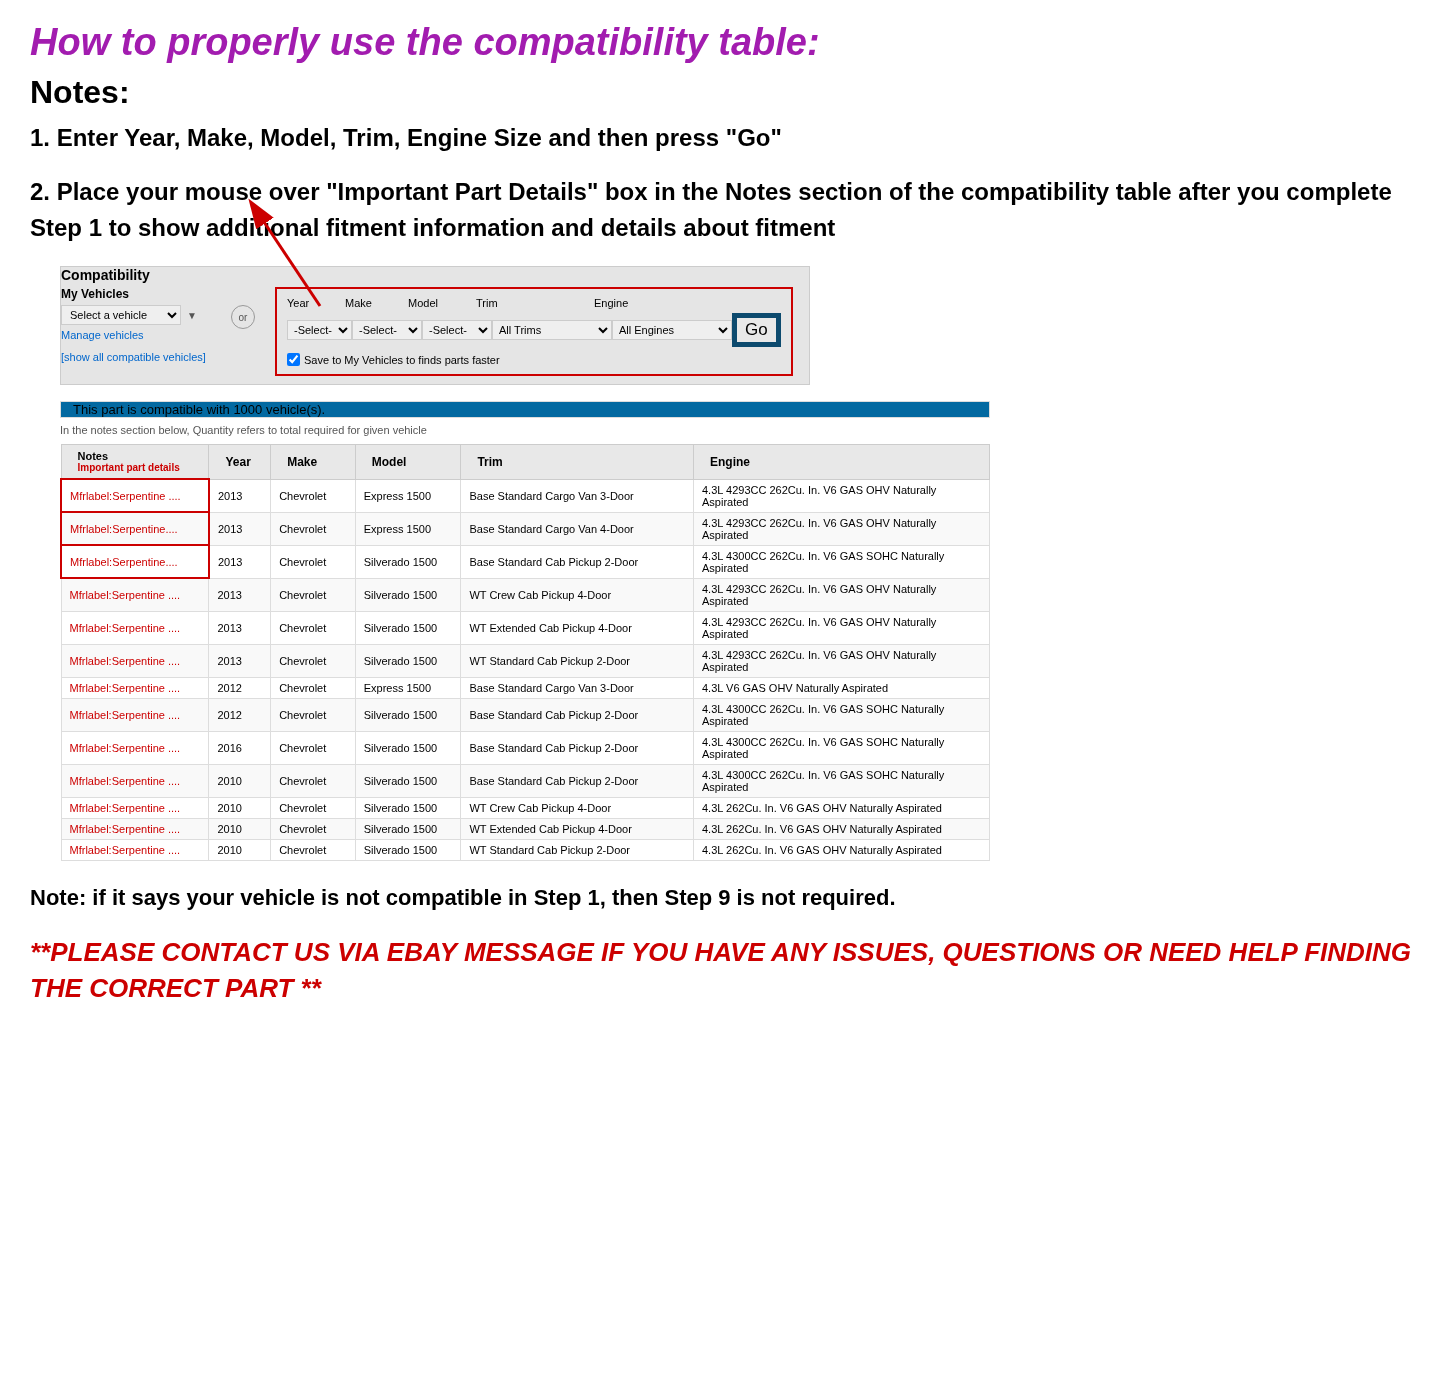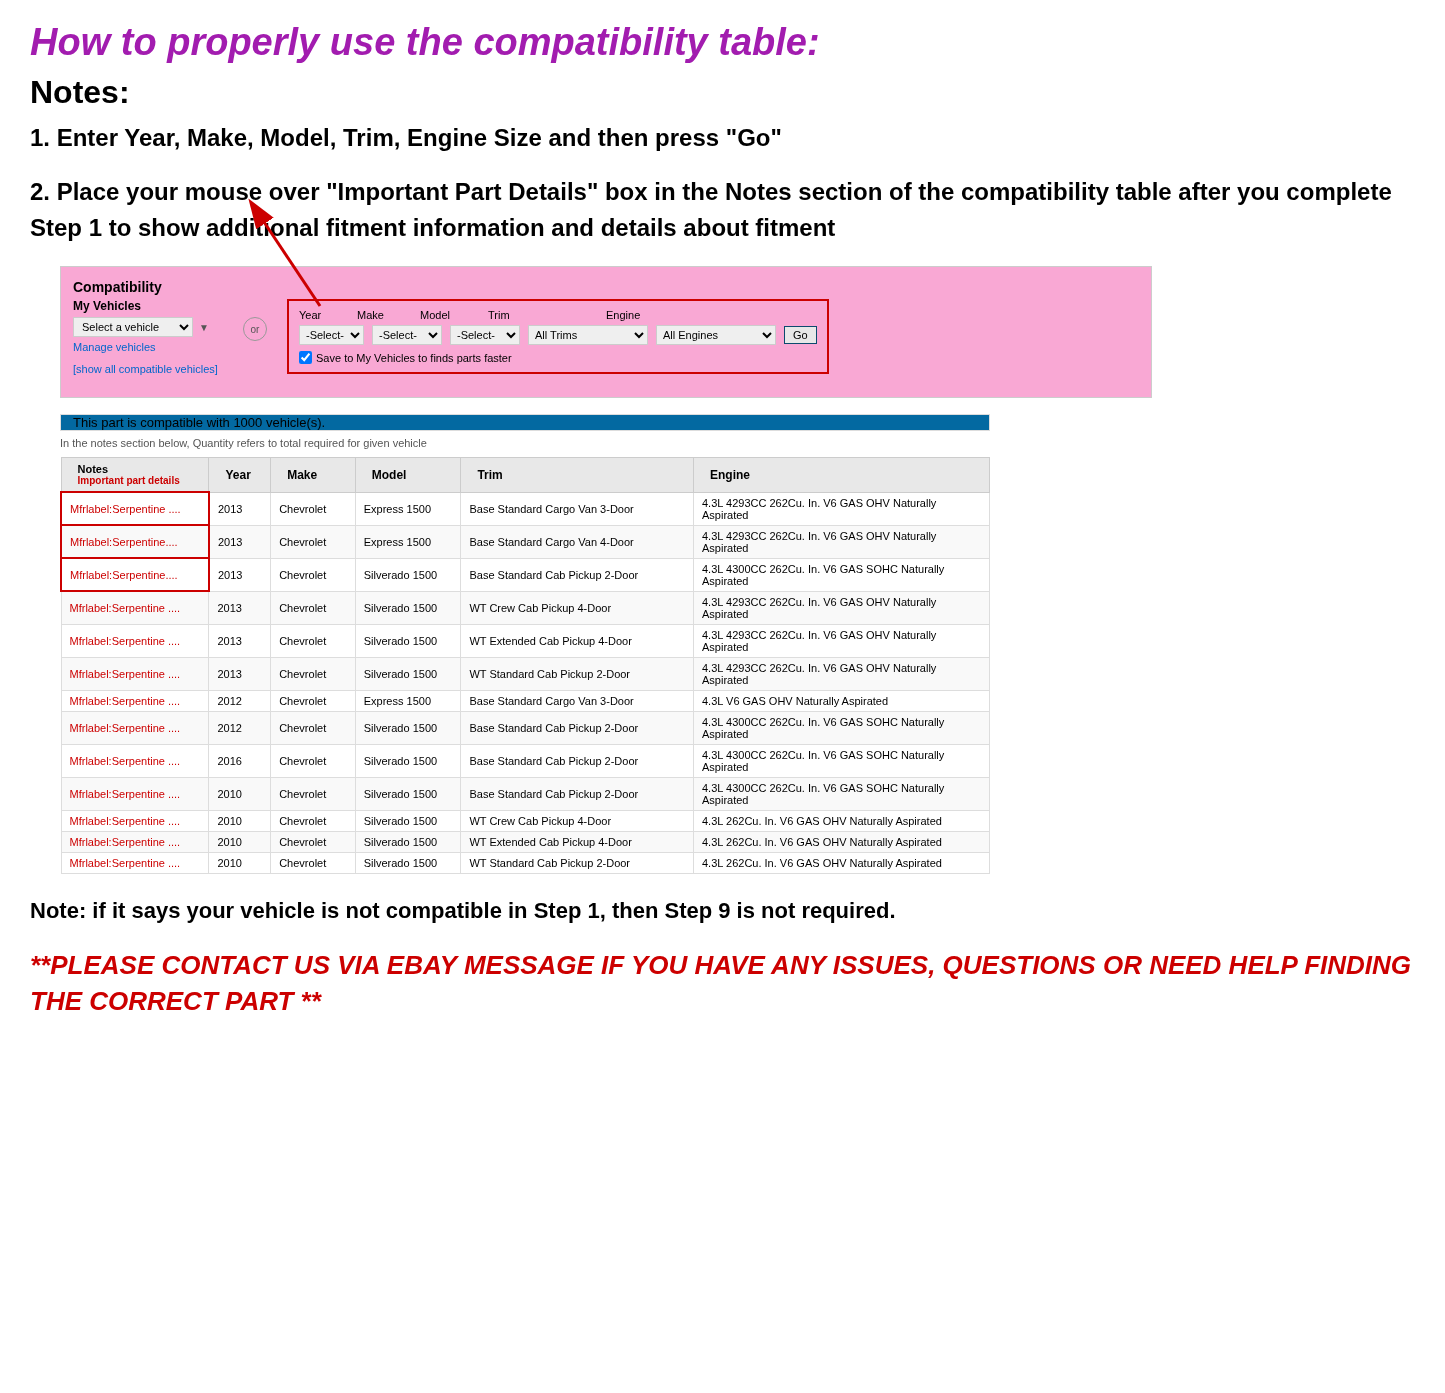--- a/index.html
+++ b/index.html
@@ -35,25 +35,24 @@
 
     .step2-text {
       font-size: 24px;
       font-weight: bold;
       margin-bottom: 20px;
       line-height: 1.5;
     }
 
     .compat-container {
       border: 1px solid #ccc;
-      padding: 12px;
       margin-bottom: 16px;
-      background: #f9a8d4;
+      background: #e5e5e5;
       position: relative;
-      width: 1092px;
+      width: 750px;
       margin-left: 20px;
     }
 
     .compat-title {
       font-size: 14px;
       font-weight: bold;
       margin-bottom: 4px;
     }
 
     .compat-subtitle {
@@ -134,35 +133,34 @@
       font-size: 11px;
     }
 
     .year-make-labels span {
       font-size: 11px;
     }
 
     .year-make-inputs {
       display: flex;
       align-items: center;
-      gap: 8px;
       margin-bottom: 6px;
     }
 
     .year-make-inputs select, .year-make-inputs input {
       font-size: 11px;
       padding: 2px 4px;
       border: 1px solid #ccc;
     }
 
     .go-btn {
       background: #e8e8e8;
-      border: 1px solid #0c4a6e;
+      border: 5px solid #0c4a6e;
       padding: 2px 8px;
-      font-size: 11px;
+      font-size: 17px;
       cursor: pointer;
     }
 
     .save-checkbox-row {
       display: flex;
       align-items: center;
       gap: 4px;
       font-size: 11px;
     }
 

